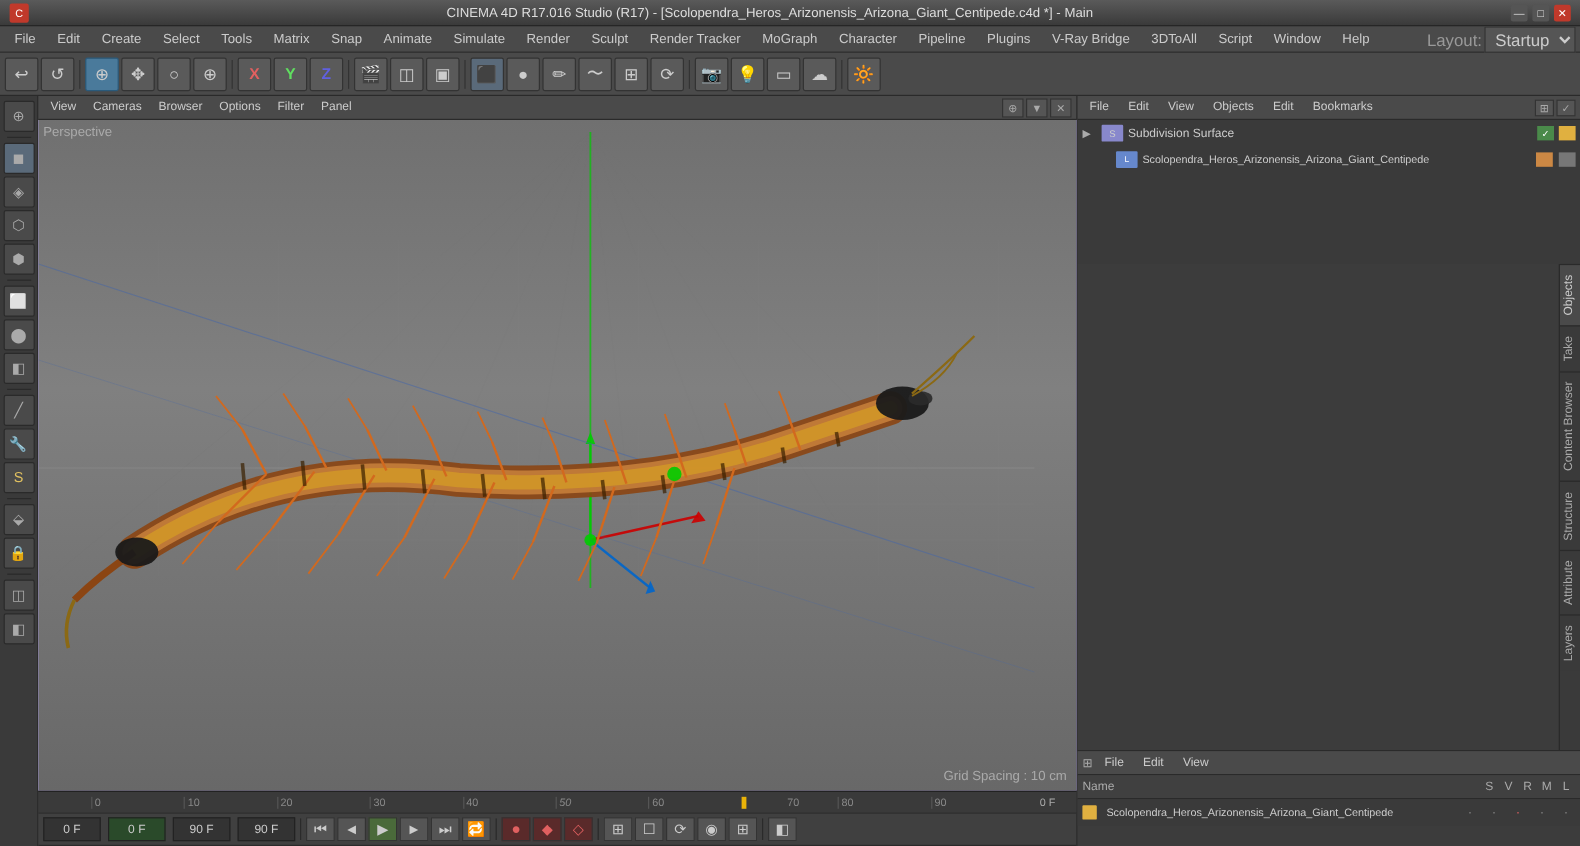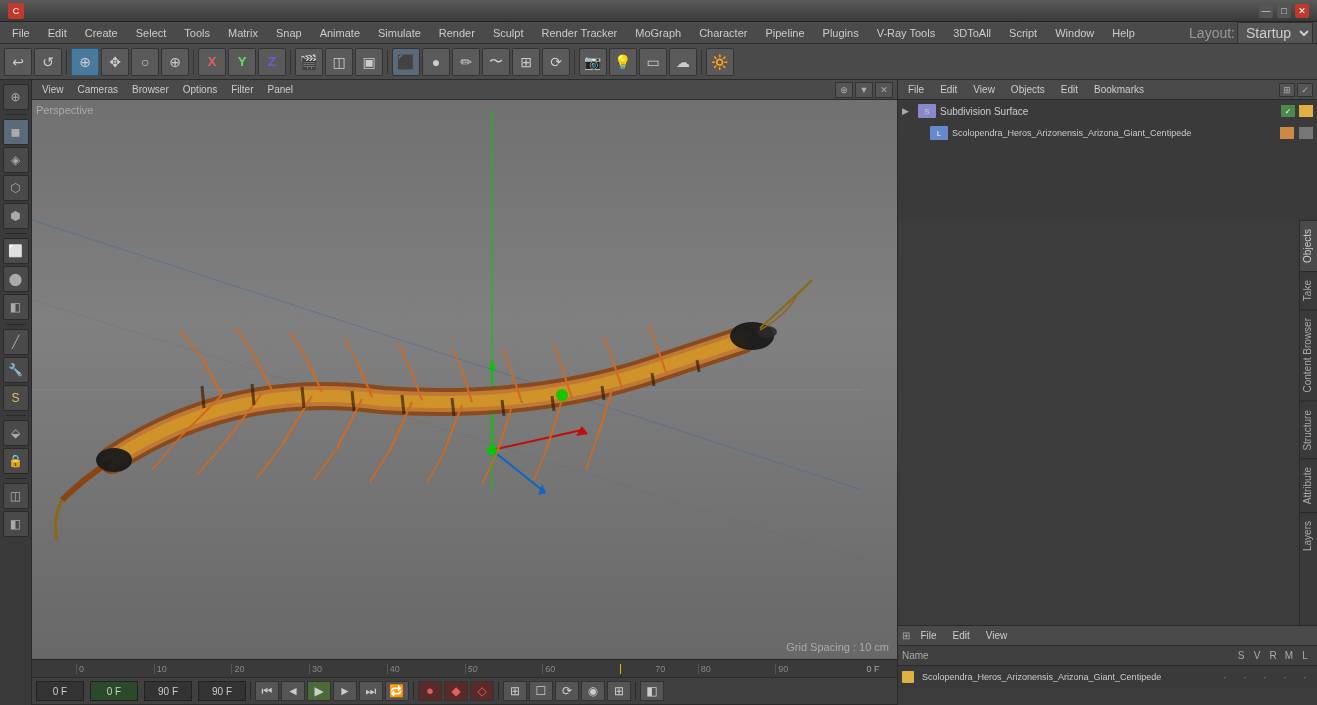--- a/index.html
+++ b/index.html
@@ -170,20 +170,21 @@
     .transport-sep { width: 1px; height: 18px; background: #2a2a2a; margin: 0 2px; }
 
     
     #viewport-svg { position: absolute; top: 0; left: 0; width: 100%; height: 100%; pointer-events: none; }
   </style>
 </head>
 <body>
 
 <div id="titlebar">
   <div style="width:16px;height:16px;background:#c0392b;border-radius:2px;font-size:9px;color:white;display:flex;align-items:center;justify-content:center;">C</div>
+  <div class="title">CINEMA 4D R17.016 Studio (R17) - [Scolopendra_Heros_Arizonensis_Arizona_Giant_Centipede.c4d *] - Main</div>
   <div class="win-controls">
     <div class="win-btn win-min">—</div>
     <div class="win-btn win-max">□</div>
     <div class="win-btn win-close">✕</div>
   </div>
 </div>
 
 <div id="menubar">
   <div class="menu-item">File</div>
   <div class="menu-item">Edit</div>
@@ -194,21 +195,21 @@
   <div class="menu-item">Snap</div>
   <div class="menu-item">Animate</div>
   <div class="menu-item">Simulate</div>
   <div class="menu-item">Render</div>
   <div class="menu-item">Sculpt</div>
   <div class="menu-item">Render Tracker</div>
   <div class="menu-item">MoGraph</div>
   <div class="menu-item">Character</div>
   <div class="menu-item">Pipeline</div>
   <div class="menu-item">Plugins</div>
-  <div class="menu-item">V-Ray Tools</div>
+  <div class="menu-item">V-Ray Bridge</div>
   <div class="menu-item">3DToAll</div>
   <div class="menu-item">Script</div>
   <div class="menu-item">Window</div>
   <div class="menu-item">Help</div>
   <div class="menu-spacer"></div>
   <span style="color:#999;font-size:14px;">Layout:</span>
   <select class="layout-select">
     <option>Startup</option>
   </select>
 </div>
@@ -420,21 +421,21 @@
     <div id="timeline" style="display:flex;align-items:center;padding:0 4px;background:#3a3a3a;border-top:1px solid #222;">
       <div style="width:40px;font-size:9px;color:#777;flex-shrink:0;"></div>
       <div style="flex:1;display:flex;font-size:9px;color:#888;">
         <div style="flex:1;text-align:left;border-left:1px solid #555;padding-left:2px;">0</div>
         <div style="flex:1;text-align:left;border-left:1px solid #555;padding-left:2px;">10</div>
         <div style="flex:1;text-align:left;border-left:1px solid #555;padding-left:2px;">20</div>
         <div style="flex:1;text-align:left;border-left:1px solid #555;padding-left:2px;">30</div>
         <div style="flex:1;text-align:left;border-left:1px solid #555;padding-left:2px;">40</div>
         <div style="flex:1;text-align:left;border-left:1px solid #555;padding-left:2px;font-style:italic;">50</div>
         <div style="flex:1;text-align:left;border-left:1px solid #555;padding-left:2px;">60</div>
-        <div style="flex:1;text-align:center;border-left:1px solid #eab308;padding-left:2px;">70</div>
+        <div style="flex:1;text-align:center;border-left:4px solid #eab308;padding-left:2px;">70</div>
         <div style="flex:1;text-align:left;border-left:1px solid #555;padding-left:2px;">80</div>
         <div style="flex:1;text-align:left;border-left:1px solid #555;padding-left:2px;">90</div>
       </div>
       <div style="width:40px;font-size:9px;color:#aaa;text-align:center;">0 F</div>
     </div>
 
     <div id="transport">
       <input type="text" class="transport-input" value="0 F" style="width: 48px;">
       <div style="width:2px;"></div>
       <input type="text" class="transport-input" value="0 F" style="width: 48px; background: rgb(42, 74, 42);">

